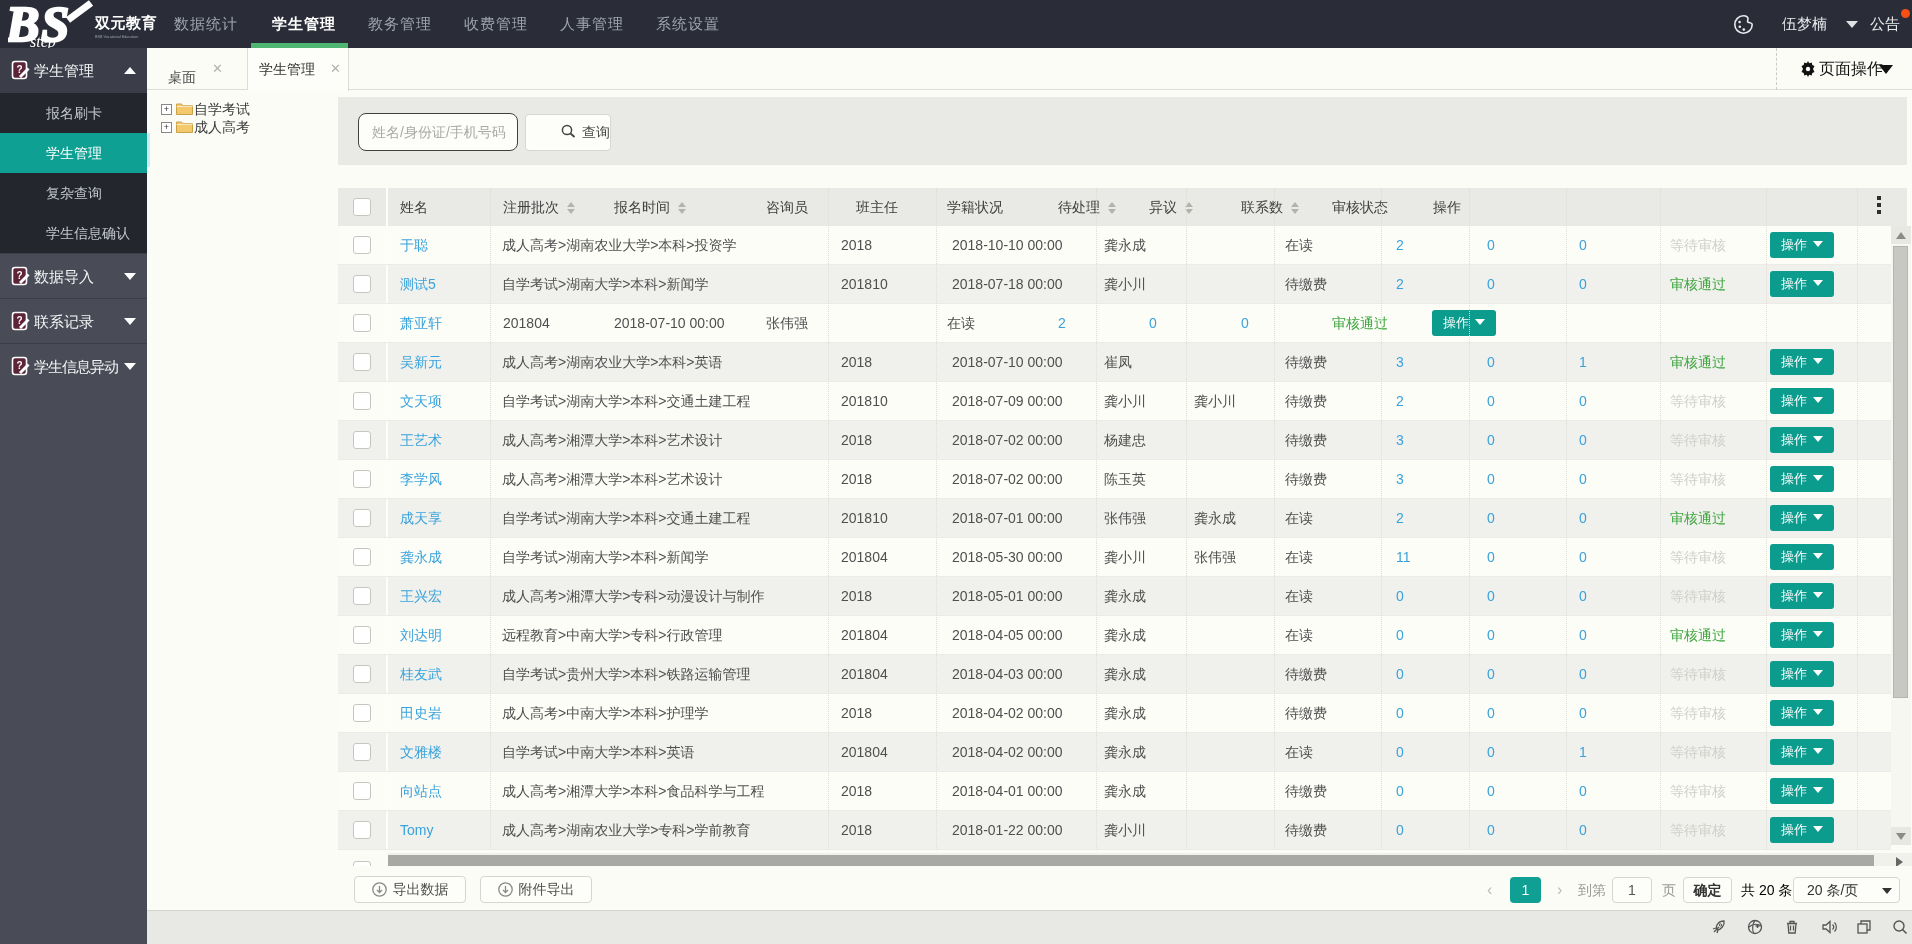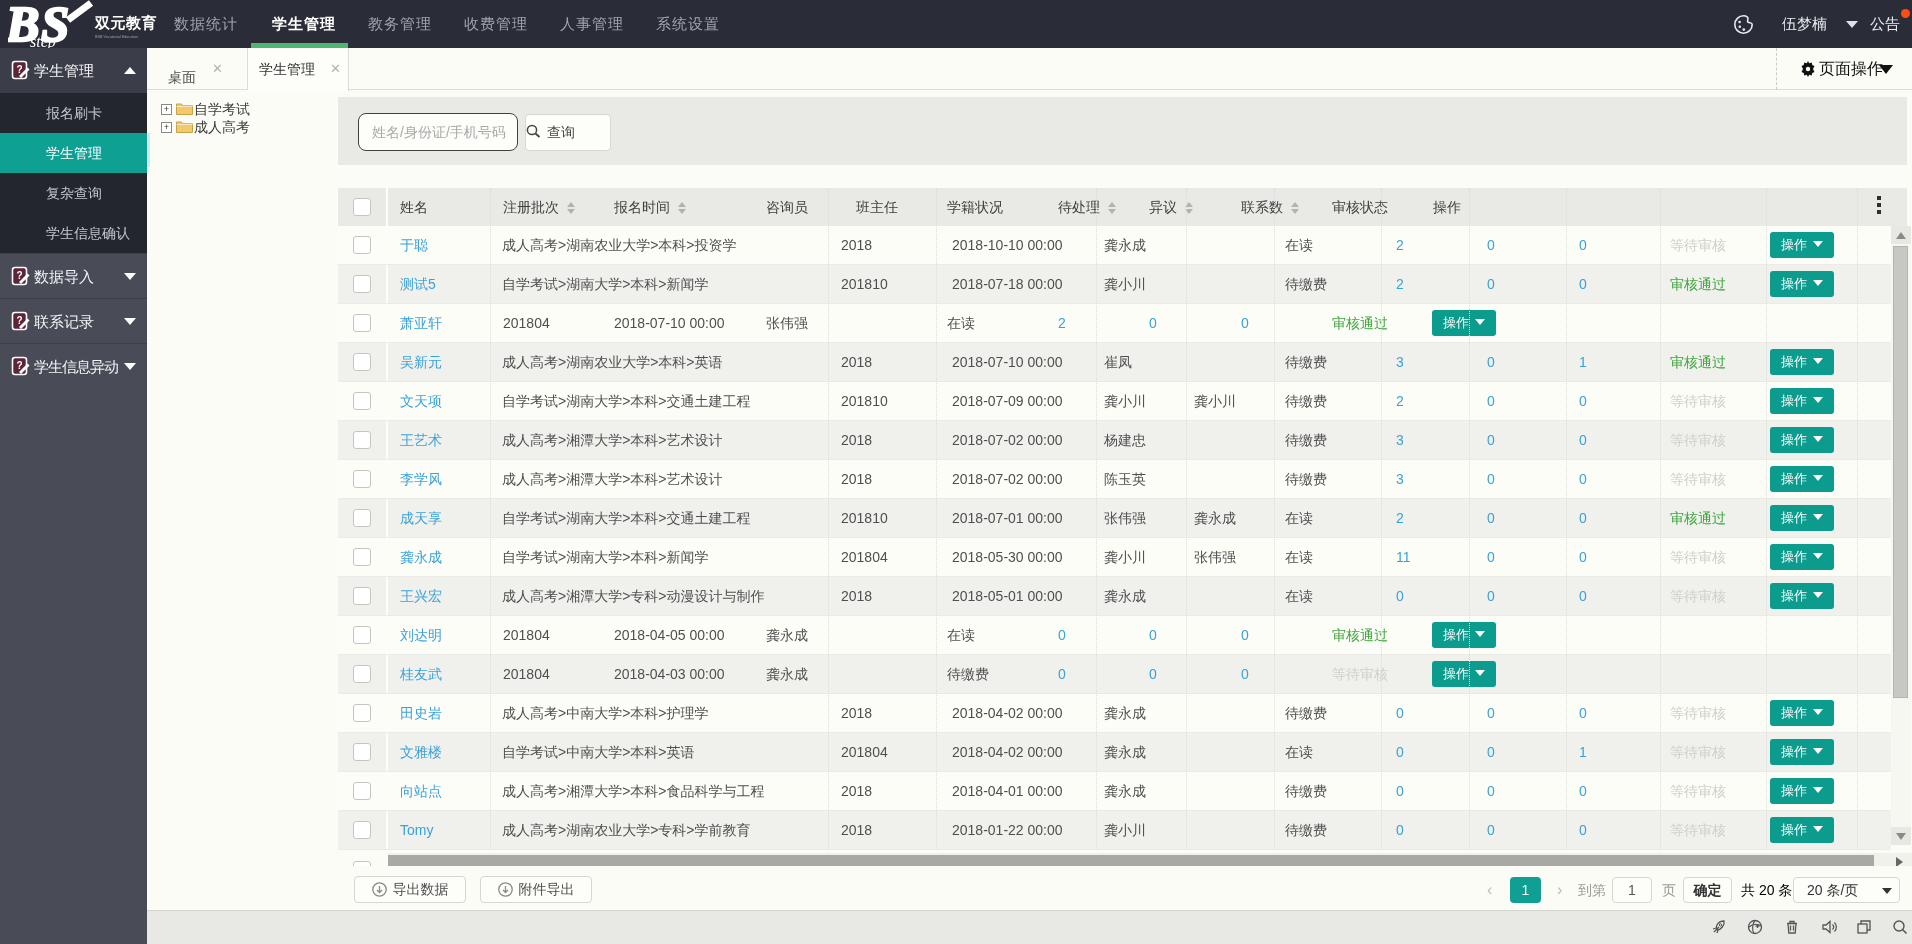--- a/index.html
+++ b/index.html
@@ -29,21 +29,21 @@
 #tabbar{position:absolute;left:147px;top:48px;width:1765px;height:42px;background:#fcfcf7;border-bottom:1px solid #dcdcd8}
 .tab{position:absolute;top:48px;height:42px;border-right:1px solid #dcdcd6;font-size:14px;color:#4e4e4e}
 .tab .x{color:#b3b3ad;font-size:13px}
 #tab2{background:#fdfdf9;height:43px;color:#333}
 
 #treelbl1,#treelbl2{position:absolute;font-size:14px;color:#3b3b3b}
 .expander{position:absolute;width:11px;height:11px;border:1px solid #888;background:#fff;font-size:9px;line-height:9px;text-align:center;color:#333}
 
 #searchband{position:absolute;left:338px;top:97px;width:1569px;height:68px;background:#e9e9e6}
 #searchinput{position:absolute;left:358px;top:113px;width:160px;height:38px;background:#fdfdf9;border:1px solid #404040;border-radius:8px;font-size:14px;color:#a9a9a9;line-height:36px;padding-left:13px}
-#searchbtn{position:absolute;left:525px;top:114px;width:86px;height:37px;background:#fdfdf9;border:1px solid #d8d8d2;border-radius:4px;font-size:14px;color:#454545;line-height:35px;text-align:left}
+#searchbtn{position:absolute;left:525px;top:114px;width:86px;height:37px;background:#fdfdf9;border:1px solid #d8d8d2;border-radius:4px;font-size:14px;color:#454545;line-height:35px;text-align:right}
 
 #thead{position:absolute;left:338px;top:188px;width:1569px;height:38px;background:#e9e9e6}
 .hrow,.row{position:absolute;left:338px;display:flex;width:1553px}
 .hrow{top:188px;height:38px}
 .hc{flex:none;font-size:14px;color:#404040;line-height:38px;white-space:nowrap}
 .row{height:39px;border-bottom:1px solid #ebebe7;background:#fdfdf8}
 .row.alt{background:#f0f0ed}
 .rc{flex:none;font-size:14px;color:#4f4f4f;line-height:38px;white-space:nowrap;overflow:hidden}
 .w-cb{width:48px}.w-gap{width:2px;background:#fdfdf9}.w-name{width:102px;padding-left:12px}
 .w-info{width:338px;padding-left:12px}.w-batch{width:108px;padding-left:13px}
@@ -421,40 +421,42 @@
         <div class="opbtn">操作<span class="car"></span></div>
       </div>
  <div class="rc w-pad"></div>
     </div>
     <div class="row" style="top:616px">
  <div class="rc w-cb">
         <div class="cb"></div>
       </div>
       <div class="rc w-gap"></div>
  <div class="rc w-name blue">刘达明</div>
+ <div class="rc w-info">远程教育&gt;中南大学&gt;专科&gt;行政管理</div>
  <div class="rc w-batch">201804</div>
  <div class="rc w-time">2018-04-05 00:00</div>
  <div class="rc w-adv">龚永成</div>
  <div class="rc w-tea"></div>
  <div class="rc w-sta">在读</div>
  <div class="rc w-todo blue">0</div>
  <div class="rc w-obj blue">0</div>
  <div class="rc w-con blue">0</div>
  <div class="rc w-audit"><span class="green">审核通过</span></div>
  <div class="rc w-op">
         <div class="opbtn">操作<span class="car"></span></div>
       </div>
  <div class="rc w-pad"></div>
     </div>
     <div class="row alt" style="top:655px">
  <div class="rc w-cb">
         <div class="cb"></div>
       </div>
       <div class="rc w-gap"></div>
  <div class="rc w-name blue">桂友武</div>
+ <div class="rc w-info">自学考试&gt;贵州大学&gt;本科&gt;铁路运输管理</div>
  <div class="rc w-batch">201804</div>
  <div class="rc w-time">2018-04-03 00:00</div>
  <div class="rc w-adv">龚永成</div>
  <div class="rc w-tea"></div>
  <div class="rc w-sta">待缴费</div>
  <div class="rc w-todo blue">0</div>
  <div class="rc w-obj blue">0</div>
  <div class="rc w-con blue">0</div>
  <div class="rc w-audit"><span class="gray">等待审核</span></div>
  <div class="rc w-op">

